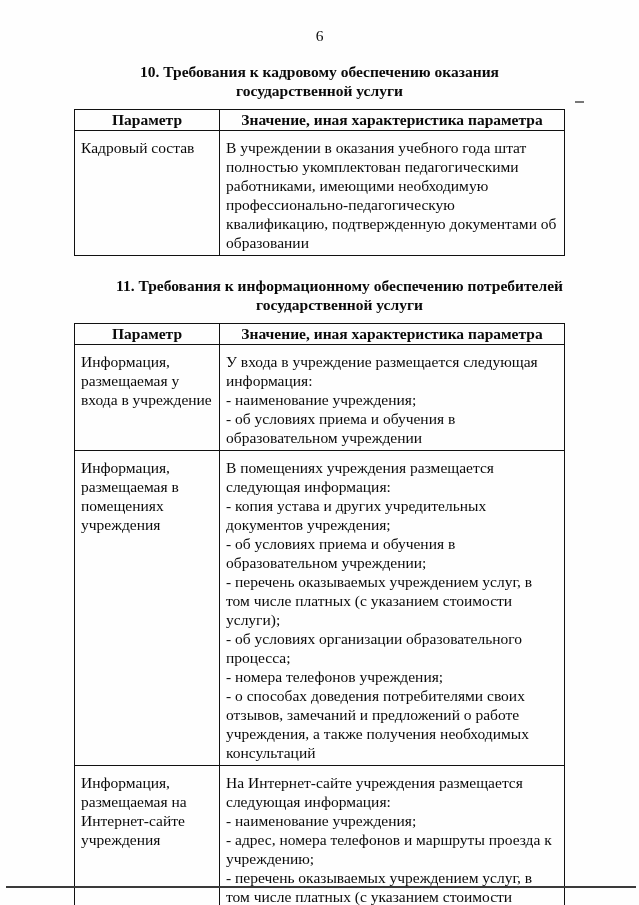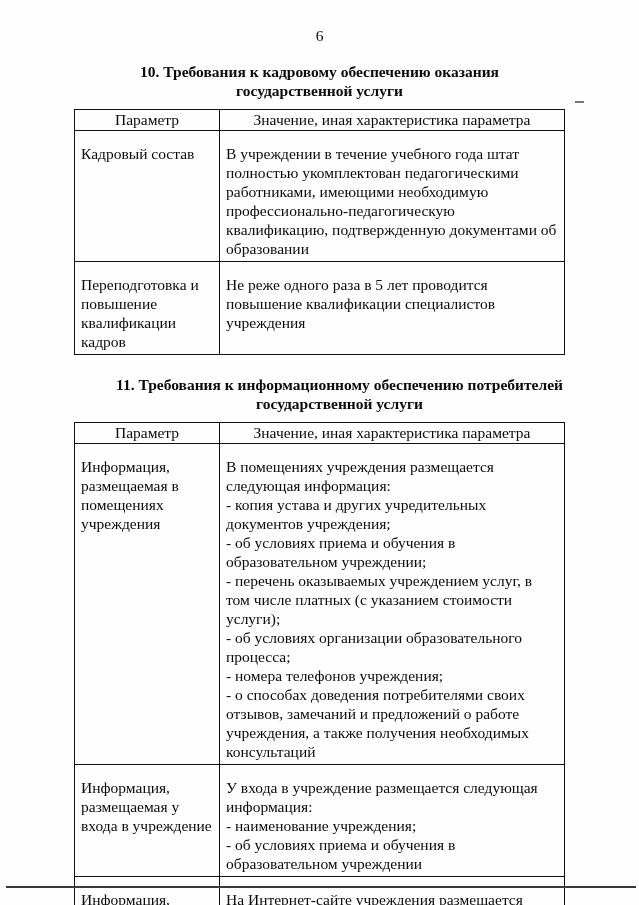--- a/index.html
+++ b/index.html
@@ -33,24 +33,24 @@
     width: 490px;
     margin: 9px auto 0 auto;
     table-layout: fixed;
   }
   table.doc-table th,
   table.doc-table td {
     border: 1.4px solid #111;
     font-size: 15.5px;
     line-height: 19px;
     vertical-align: top;
-    padding: 13px 6px 3px 6px;
+    padding: 7px 6px 3px 6px;
   }
   table.doc-table th {
-    font-weight: normal;
+    font-weight: bold;
     text-align: center;
     padding: 0 4px 1px 4px;
   }
   col.col-param { width: 145px; }
   col.col-value { width: 345px; }
   td.value { white-space: pre-line; }
   .scan-line {
     position: absolute;
     left: 6px;
     right: 3px;
@@ -82,57 +82,53 @@
         <col class="col-param">
         <col class="col-value">
       </colgroup>
     <tbody>
       <tr>
         <th>Параметр</th>
         <th>Значение, иная характеристика параметра</th>
       </tr>
       <tr>
         <td class="param">Кадровый состав</td>
-        <td class="value">В учреждении в течение учебного года штат полностью укомплектован педагогическими работниками, имеющими необходимую профессионально-педагогическую квалификацию, подтвержденную документами об образовании</td>
-      </tr>
-      <tr>
-        <td class="param">Переподготовка и повышение квалификации кадров</td>
-        <td class="value">Не реже одного раза в 5 лет проводится повышение квалификации специалистов учреждения</td>
+        <td class="value">В учреждении в оказания учебного года штат полностью укомплектован педагогическими работниками, имеющими необходимую профессионально-педагогическую квалификацию, подтвержденную документами об образовании</td>
       </tr>
     </tbody>
   </table>
 
   <div class="section-title second">11. Требования к информационному обеспечению потребителей
 государственной услуги</div>
 
   <table class="doc-table">
     <colgroup>
         <col class="col-param">
         <col class="col-value">
       </colgroup>
     <tbody>
       <tr>
         <th>Параметр</th>
         <th>Значение, иная характеристика параметра</th>
       </tr>
       <tr>
+        <td class="param">Информация, размещаемая у входа в учреждение</td>
+        <td class="value">У входа в учреждение размещается следующая информация:
+- наименование учреждения;
+- об условиях приема и обучения в образовательном учреждении</td>
+      </tr>
+      <tr>
         <td class="param">Информация, размещаемая в помещениях учреждения</td>
         <td class="value">В помещениях учреждения размещается следующая информация:
 - копия устава и других учредительных документов учреждения;
 - об условиях приема и обучения в образовательном учреждении;
 - перечень оказываемых учреждением услуг, в том числе платных (с указанием стоимости услуги);
 - об условиях организации образовательного процесса;
 - номера телефонов учреждения;
 - о способах доведения потребителями своих отзывов, замечаний и предложений о работе учреждения, а также получения необходимых консультаций</td>
-      </tr>
-      <tr>
-        <td class="param">Информация, размещаемая у входа в учреждение</td>
-        <td class="value">У входа в учреждение размещается следующая информация:
-- наименование учреждения;
-- об условиях приема и обучения в образовательном учреждении</td>
       </tr>
       <tr>
         <td class="param">Информация, размещаемая на Интернет-сайте учреждения</td>
         <td class="value">На Интернет-сайте учреждения размещается следующая информация:
 - наименование учреждения;
 - адрес, номера телефонов и маршруты проезда к учреждению;
 - перечень оказываемых учреждением услуг, в том числе платных (с указанием стоимости услуги);</td>
       </tr>
     </tbody>
   </table>

